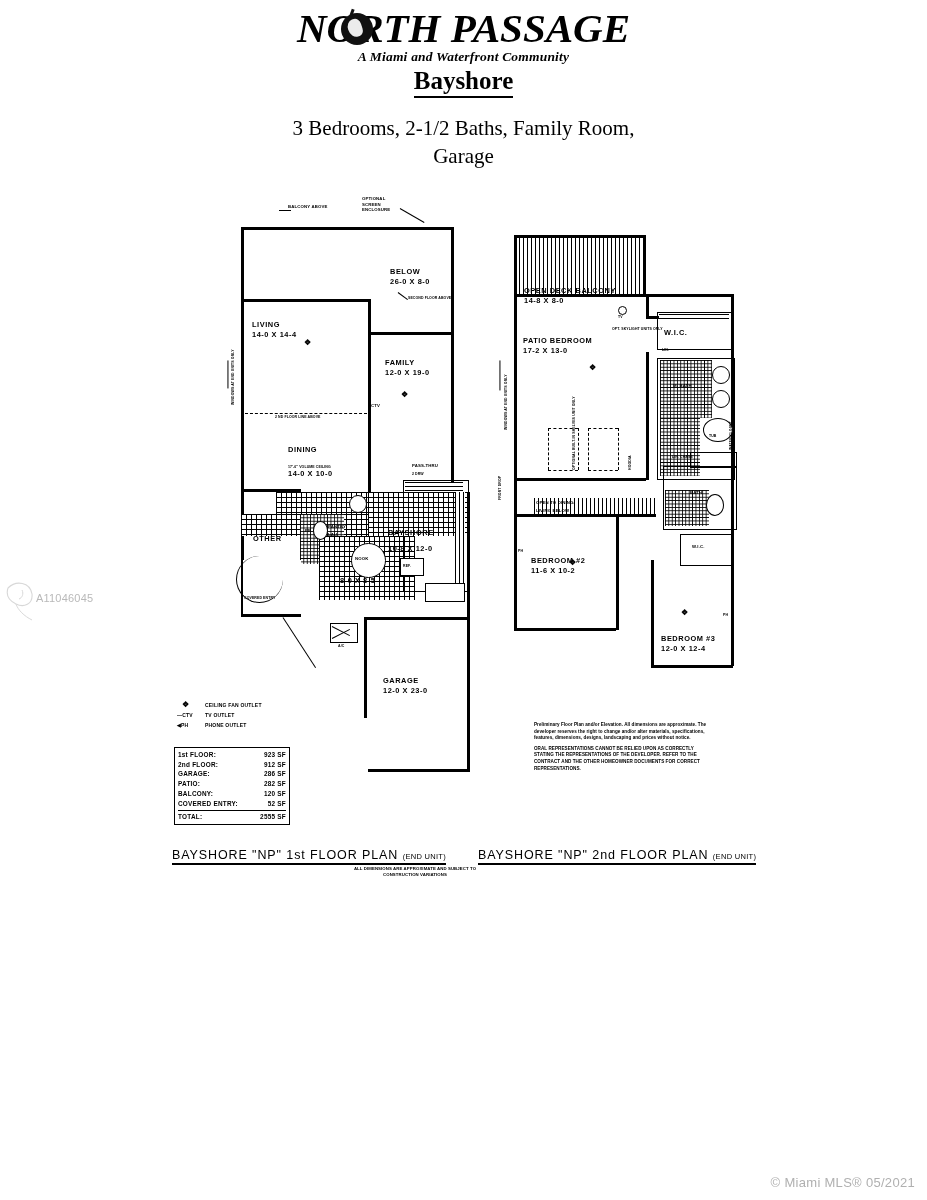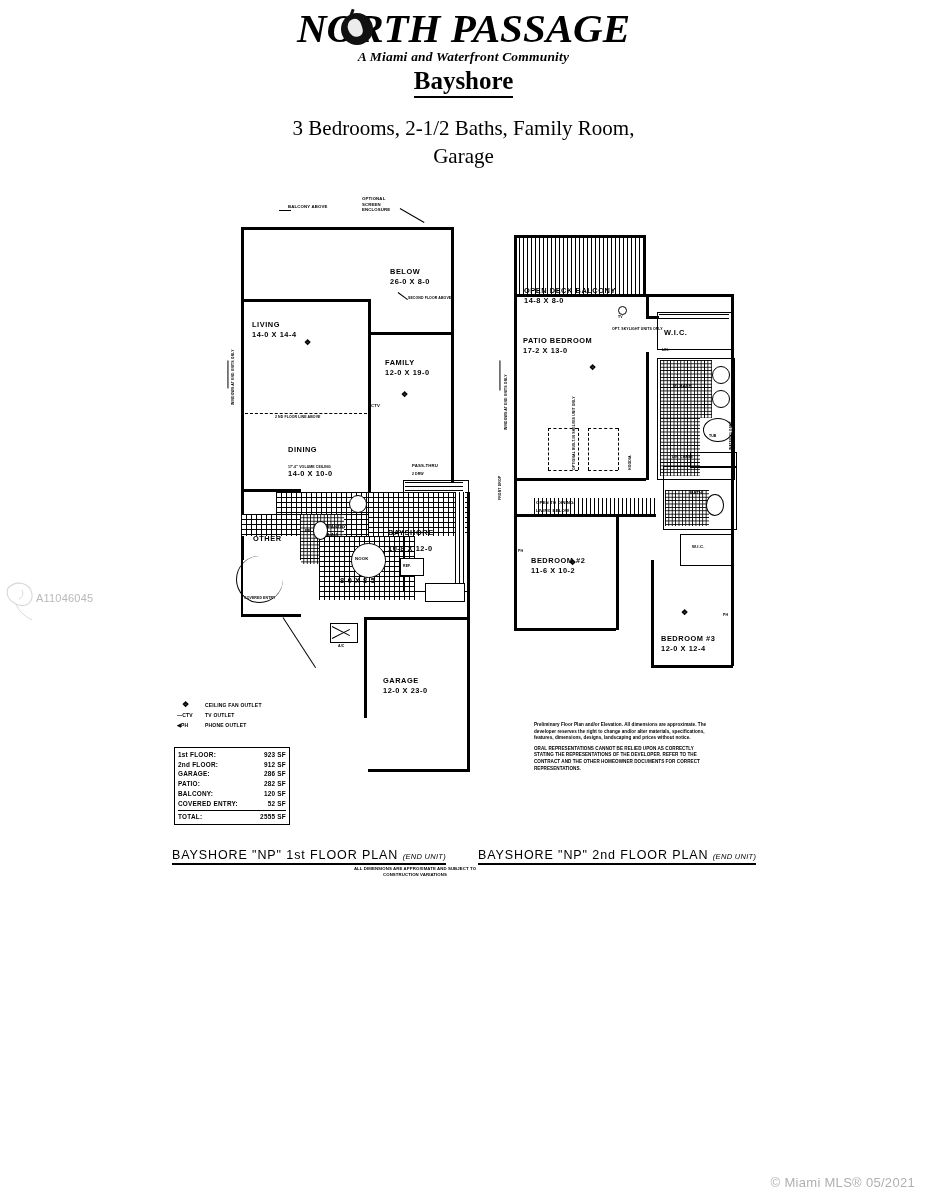--- a/index.html
+++ b/index.html
@@ -275,21 +275,20 @@
     font-family: "Liberation Sans", sans-serif;
     font-size: 12.5px;
     letter-spacing: 0.9px;
     white-space: nowrap;
     border-bottom: 2px solid #000;
     padding-bottom: 1px;
   }
   .caption .small {
     font-size: 7.5px;
     letter-spacing: 0.3px;
-    font-style: italic;
   }
   .caption-note {
     position: absolute;
     font-size: 4.3px;
     font-weight: bold;
     line-height: 1.35;
     letter-spacing: 0.1px;
     text-align: center;
     font-family: "Liberation Sans", sans-serif;
   }

